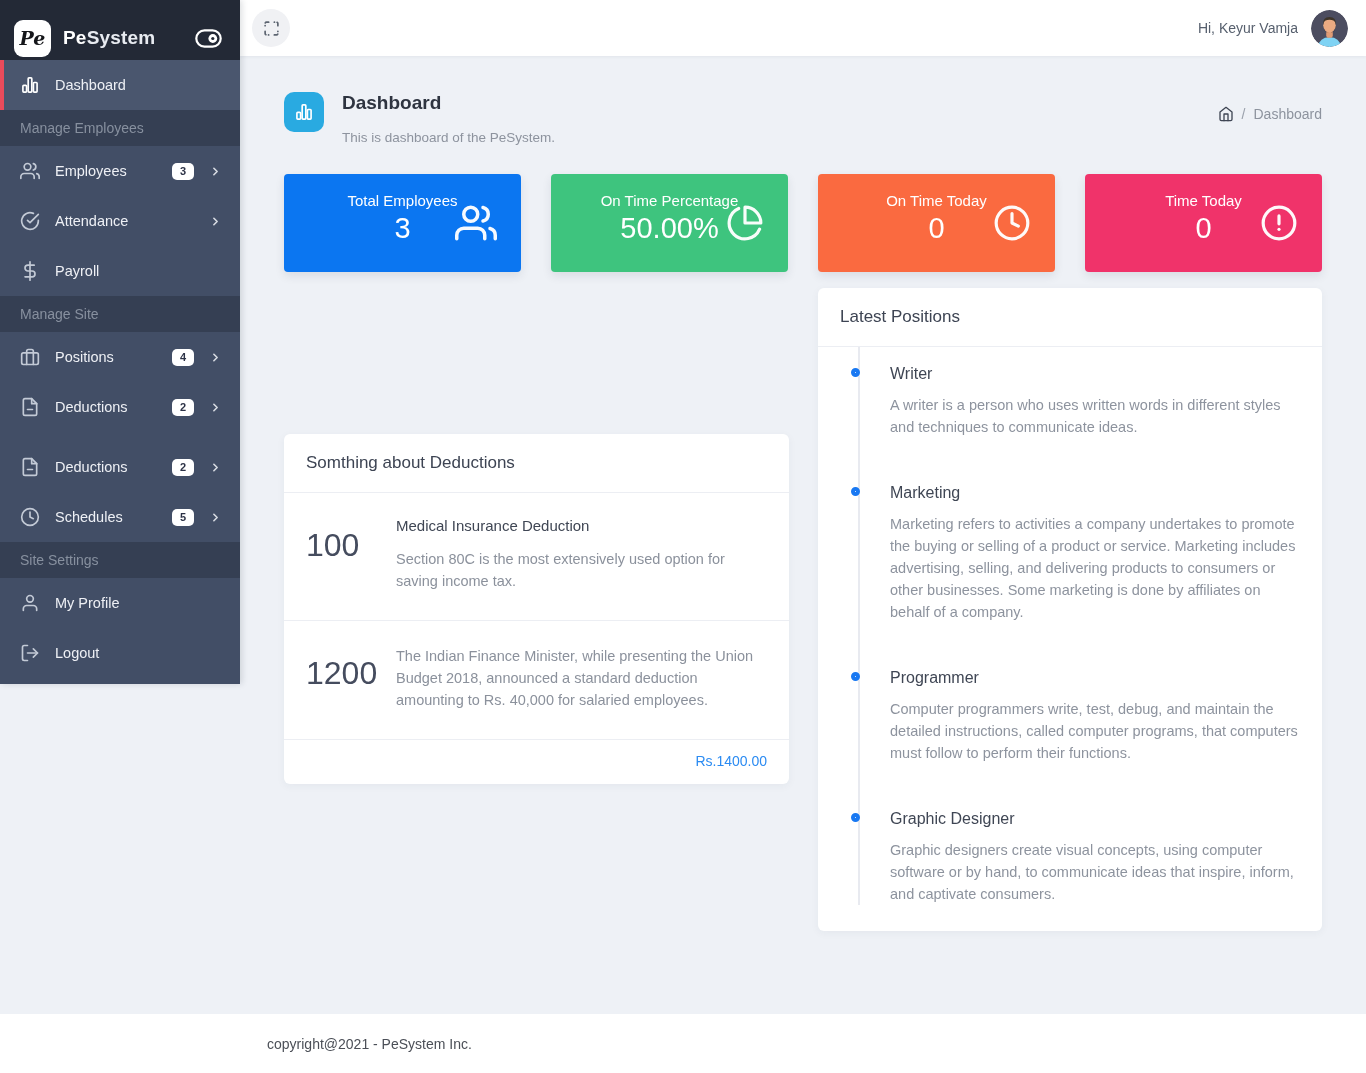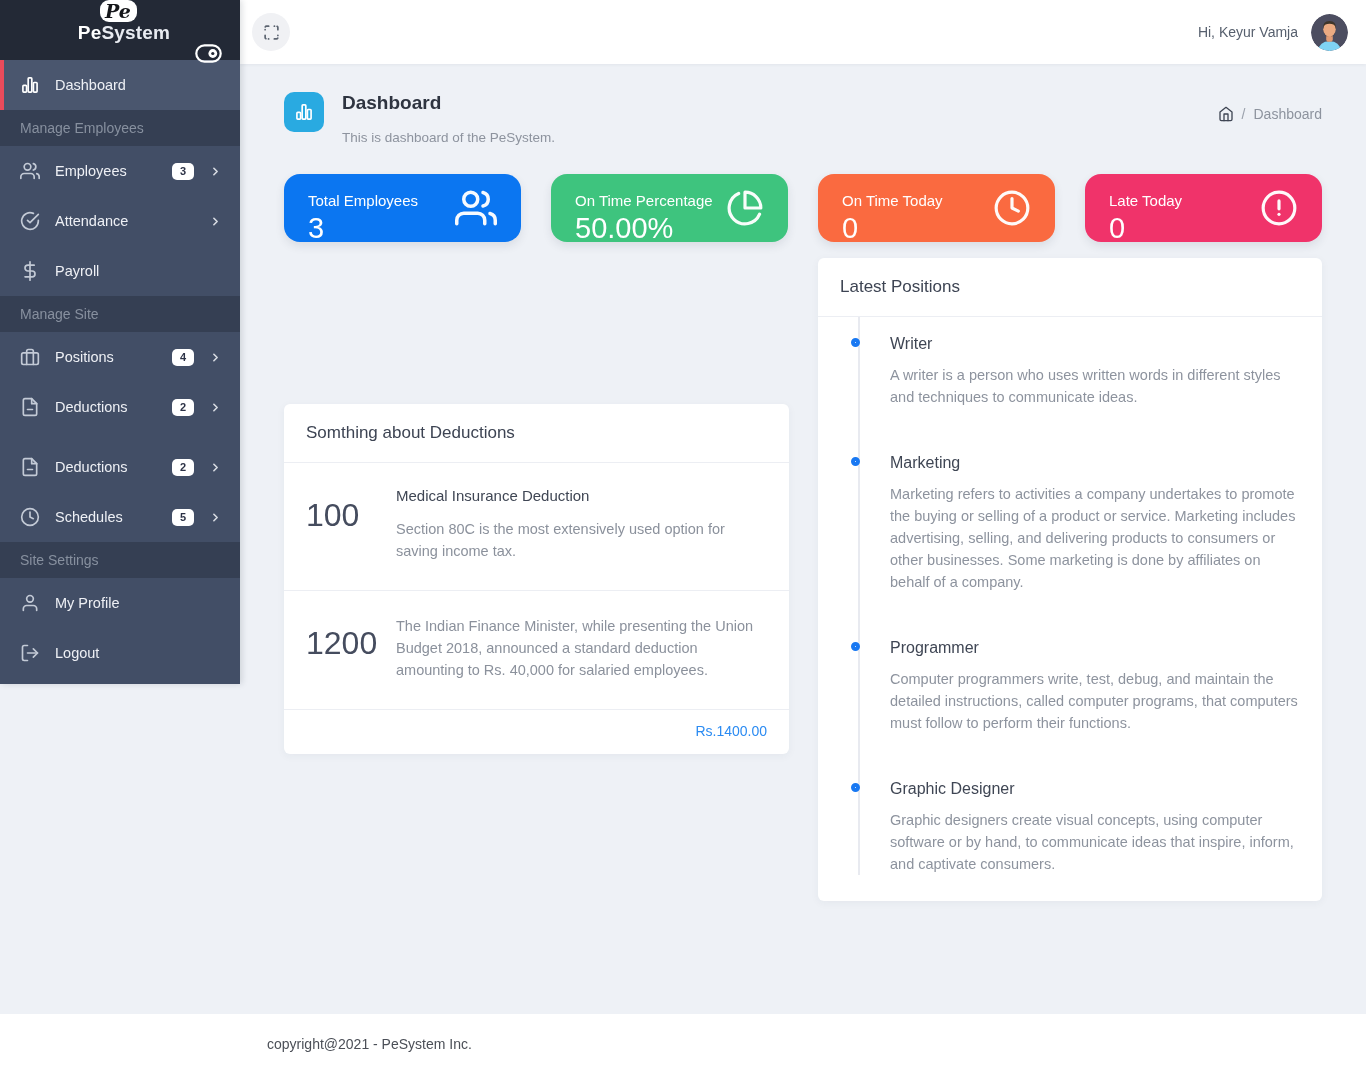--- a/index.html
+++ b/index.html
@@ -8,21 +8,21 @@
     font-family:"Liberation Sans", sans-serif;
     background:#eef1f6;
     position:relative;
     overflow:hidden;
     color:#3f4654;
   }
   svg { display:block; }
 
   
   .topbar {
-    position:absolute; left:240px; right:0; top:0; height:64px;
+    position:absolute; left:240px; right:0; top:0; height:56px;
     background:#fff;
     display:flex; align-items:center;
     padding:0 18px 0 12px;
     box-shadow:0 1px 3px rgba(40,50,70,.06);
     z-index:5;
   }
   .fs-btn {
     width:38px; height:38px; border-radius:50%;
     background:#f0f1f4; border:none; cursor:pointer;
     display:flex; align-items:center; justify-content:center;
@@ -33,21 +33,21 @@
   .avatar { width:37px; height:37px; border-radius:50%; overflow:hidden; cursor:pointer; }
 
   
   .sidebar {
     position:absolute; left:0; top:0; width:240px; height:684px;
     background:#424e66; z-index:6;
     box-shadow:2px 0 6px rgba(30,38,55,.15);
   }
   .sb-header {
     height:60px; background:#232936;
-    display:flex; align-items:center; padding:0 18px 0 14px;flex-direction:column;
+    display:flex; align-items:center; padding:16px 18px 0 14px;
   }
   .sb-logo {
     width:37px; height:37px; background:#fff; border-radius:9px;
     display:flex; align-items:center; justify-content:center;
     font-family:"DejaVu Serif", serif; font-style:italic; font-weight:bold;
     font-size:19px; color:#15161a;
   }
   .sb-brand { margin-left:12px; font-size:19px; color:#fff; letter-spacing:.2px; }
   .sb-brand .bold { font-weight:bold; }
   .sb-brand .light { font-weight:bold; color:#e8ebf1; }
@@ -87,23 +87,24 @@
   .page-title { font-size:19px; font-weight:bold; color:#2e3440; line-height:1.15; }
   .page-subtitle { font-size:13.5px; color:#8d939e; margin-top:16px; }
   .breadcrumb { margin-left:auto; display:flex; align-items:center; gap:8px; margin-top:14px; font-size:14px; }
   .breadcrumb .bc-home { color:#3f4654; cursor:pointer; }
   .breadcrumb .bc-sep { color:#9aa0ab; }
   .breadcrumb .bc-current { color:#8d939e; }
 
   
   .stats { display:flex; gap:30px; margin-top:29px; }
   .stat-card {
-    flex:1; height:68px; border-radius:16px; color:#fff;
+    flex:1; height:98px; border-radius:4px; color:#fff;
     padding:18px 24px; position:relative; cursor:default;
     box-shadow:0 4px 10px rgba(40,50,70,.10);
+    text-align:center;
   }
   .stat-label { font-size:15px; font-weight:500; }
   .stat-value { font-size:29px; margin-top:3px; font-weight:400; }
   .stat-icon { position:absolute; right:24px; top:50%; transform:translateY(-50%); opacity:.97; }
 
   
   .columns { display:flex; gap:29px; margin-top:16px; align-items:center; }
   .card {
     background:#fff; border-radius:6px;
     box-shadow:0 2px 8px rgba(40,50,70,.05);
@@ -406,21 +407,21 @@
       <div class="stat-label">On Time Today</div>
       <div class="stat-value">0</div>
       <span class="stat-icon">
         <svg width="38" height="38" viewBox="0 0 24 24" fill="none" stroke="#fff" stroke-width="2" stroke-linecap="round" stroke-linejoin="round">
           <circle cx="12" cy="12" r="10"></circle>
             <polyline points="12 6 12 12 16 14"></polyline>
         </svg>
       </span>
     </div>
     <div class="stat-card" style="background: rgb(240, 51, 106);">
-      <div class="stat-label">Late Today</div>
+      <div class="stat-label">Time Today</div>
       <div class="stat-value">0</div>
       <span class="stat-icon">
         <svg width="38" height="38" viewBox="0 0 24 24" fill="none" stroke="#fff" stroke-width="2" stroke-linecap="round" stroke-linejoin="round">
           <circle cx="12" cy="12" r="10"></circle>
             <line x1="12" y1="7.5" x2="12" y2="12.5"></line>
             <line x1="12" y1="16" x2="12.01" y2="16"></line>
         </svg>
       </span>
     </div>
   </div>

